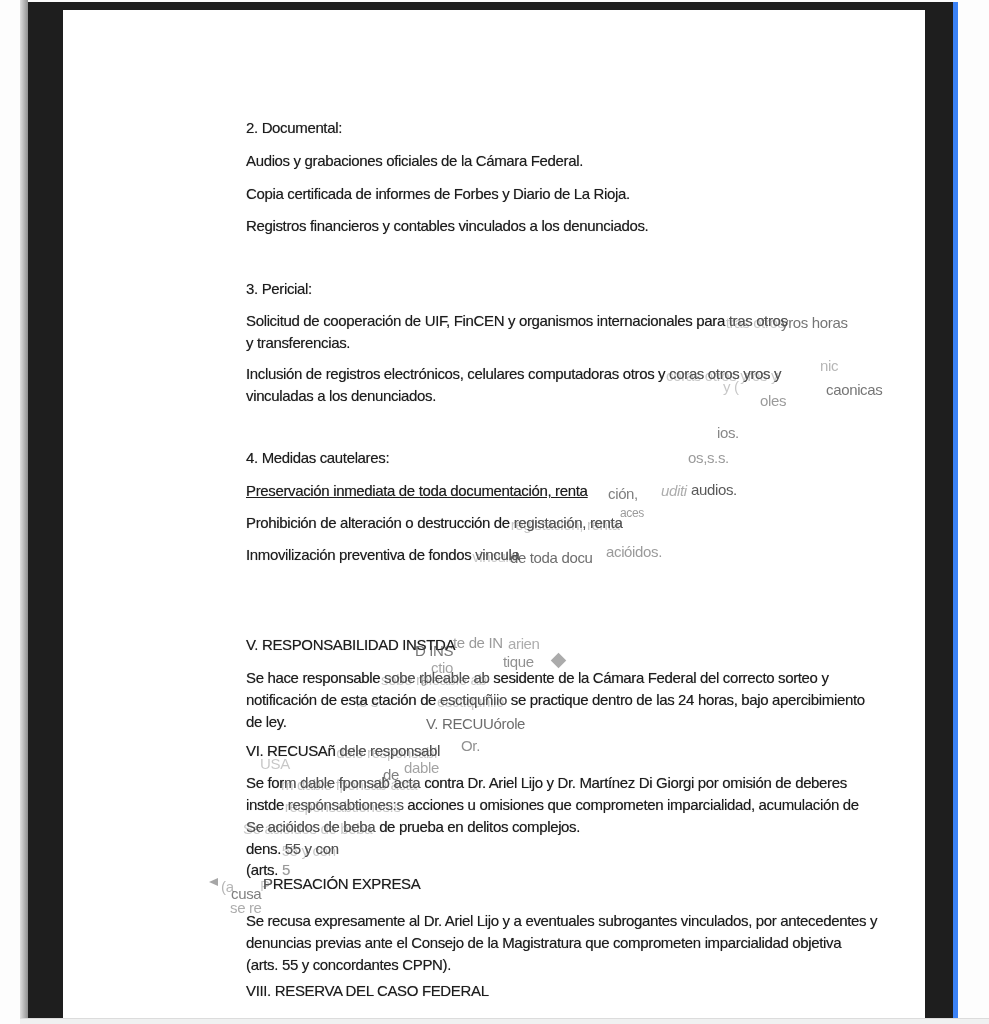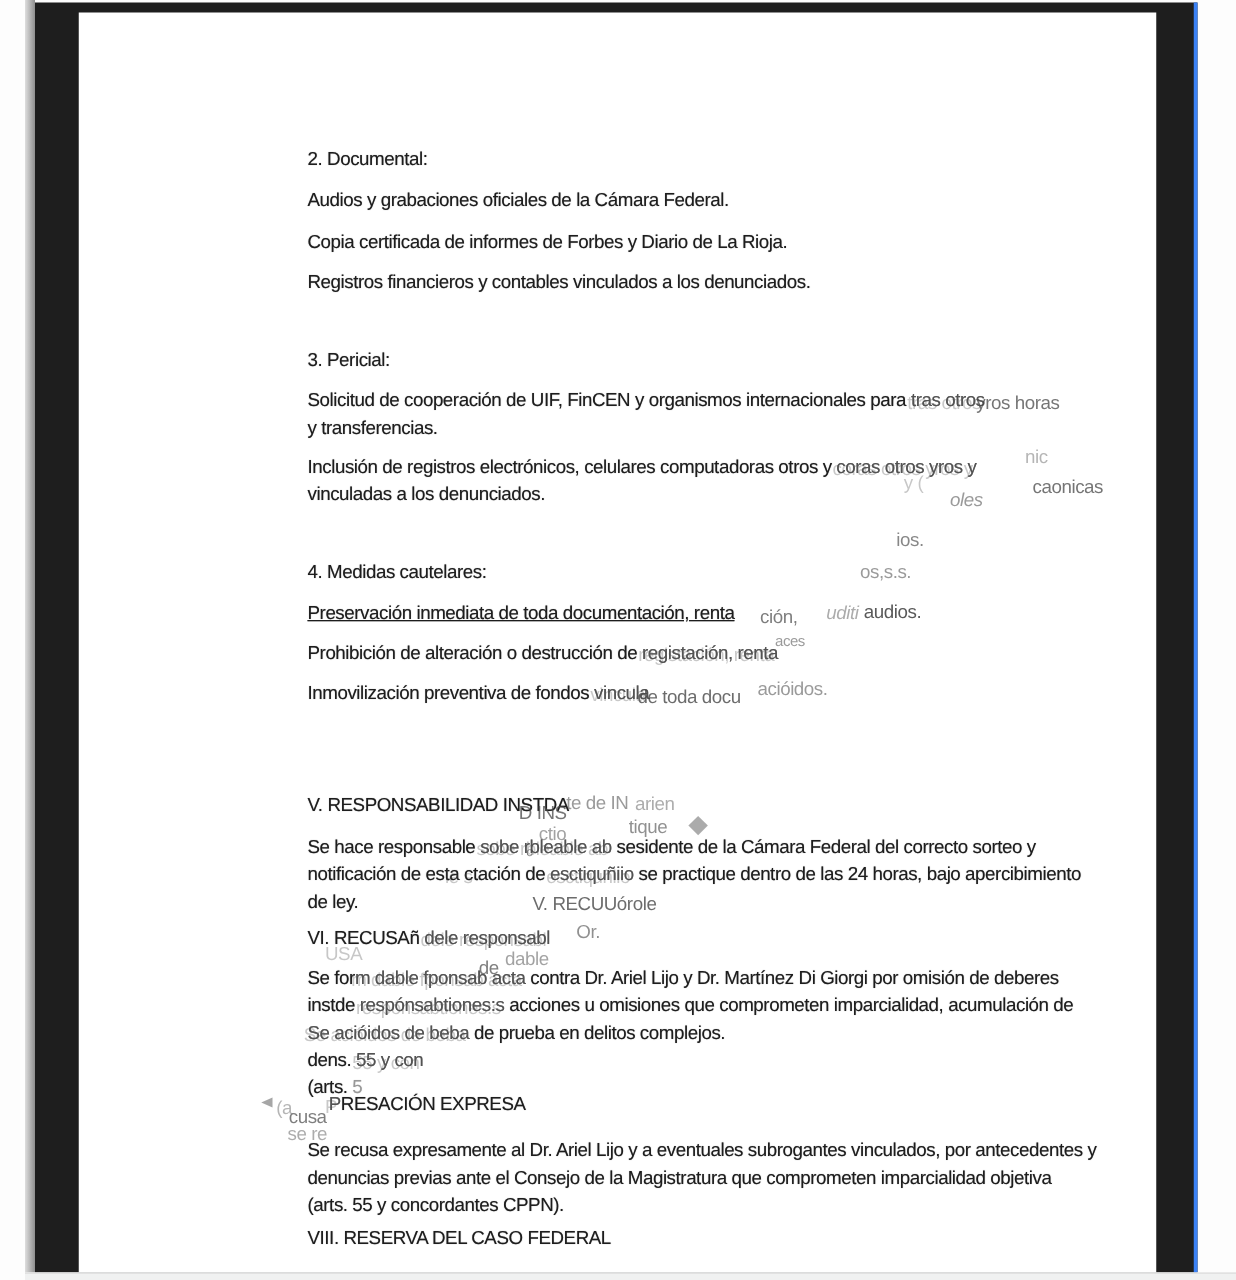--- a/index.html
+++ b/index.html
@@ -1,21 +1,21 @@
 <!DOCTYPE html>
 <html><head>
 <meta charset="utf-8">
 <style>
   html,body{margin:0;padding:0;background:#ffffff;width:989px;height:1024px;overflow:hidden;
     font-family:"Liberation Sans", sans-serif;}
   .root{position:relative;width:989px;height:1024px;background:#fdfdfd;}
   .gutter-line{position:absolute;left:20px;top:0;width:8px;height:1018px;
     background:linear-gradient(to right,#dedede,#8f8f8f);}
   .viewer-frame{position:absolute;left:28px;top:2px;width:930px;height:1016px;
-    background:#1e1e1e;border-right:3px solid #3b82f6;box-sizing:border-box;}
+    background:#1e1e1e;border-right:5px solid #3b82f6;box-sizing:border-box;}
   .doc-page{position:absolute;left:35px;top:8px;width:862px;height:1008px;background:#ffffff;}
   .bottom-strip{position:absolute;left:20px;top:1018px;width:969px;height:6px;
     background:#f0f1f1;border-top:1px solid #dcdcdc;box-sizing:border-box;}
   .line{position:absolute;white-space:pre;font-size:15px;line-height:1;color:#1d1d1d;
     letter-spacing:-0.35px;text-shadow:0 0 0.7px rgba(30,30,30,.55);}
   .line .g1{color:#2e2e2e;opacity:.82;
     text-shadow:-3px 2px 0 rgba(80,80,80,.38),0 0 .5px rgba(40,40,40,.6);}
   .line .g2{opacity:.45;}
   .ghost{position:absolute;white-space:pre;font-size:15px;line-height:1;color:#484848;
     letter-spacing:-0.35px;}
@@ -54,21 +54,21 @@
         <div class="line" style="left: 183px; top: 852px;"><span>(arts. </span><span class="g2">5</span></div>
         <div class="line" style="left: 200px; top: 866px;"><span class="g1">P</span><span>RESACIÓN EXPRESA</span></div>
         <div class="line" style="left: 183px; top: 903px;"><span>Se recusa expresamente al Dr. Ariel Lijo y a eventuales subrogantes vinculados, por antecedentes y</span></div>
         <div class="line" style="left: 183px; top: 925px;"><span>denuncias previas ante el Consejo de la Magistratura que comprometen imparcialidad objetiva</span></div>
         <div class="line" style="left: 183px; top: 947px;"><span>(arts. 55 y concordantes CPPN).</span></div>
         <div class="line" style="left: 183px; top: 973px;"><span>VIII. RESERVA DEL CASO FEDERAL</span></div>
         <span class="ghost" style="left: 718px; top: 305px; opacity: 0.75;">yros horas</span>
         <span class="ghost" style="left: 757px; top: 348px; opacity: 0.4;">nic</span>
         <span class="ghost" style="left: 763px; top: 356px; opacity: 0.75; margin-top: 16px;">caonicas</span>
         <span class="ghost" style="left: 660px; top: 369px; opacity: 0.3;">y (</span>
-        <span class="ghost" style="left: 697px; top: 383px; opacity: 0.55; font-style: italic;">oles</span>
+        <span class="ghost" style="left: 697px; top: 383px; opacity: 0.55;">oles</span>
         <span class="ghost" style="left: 654px; top: 415px; opacity: 0.65;">ios.</span>
         <span class="ghost" style="left: 625px; top: 440px; opacity: 0.55;">os,s.s.</span>
         <span class="ghost" style="left: 545px; top: 476px; opacity: 0.7;">ción,</span>
         <span class="ghost" style="left: 598px; top: 473px; opacity: 0.45; font-style: italic;">uditi</span>
         <span class="ghost" style="left: 628px; top: 472px; opacity: 0.9;">audios.</span>
         <span class="ghost" style="left: 557px; top: 497px; opacity: 0.55; font-size: 12px;">aces</span>
         <span class="ghost" style="left: 447px; top: 540px; opacity: 0.8;">de toda docu</span>
         <span class="ghost" style="left: 543px; top: 534px; opacity: 0.55;">acióidos.</span>
         <span class="ghost" style="left: 352px; top: 633px; opacity: 0.75;">D INS</span>
         <span class="ghost" style="left: 390px; top: 625px; opacity: 0.55;">te de IN</span>

